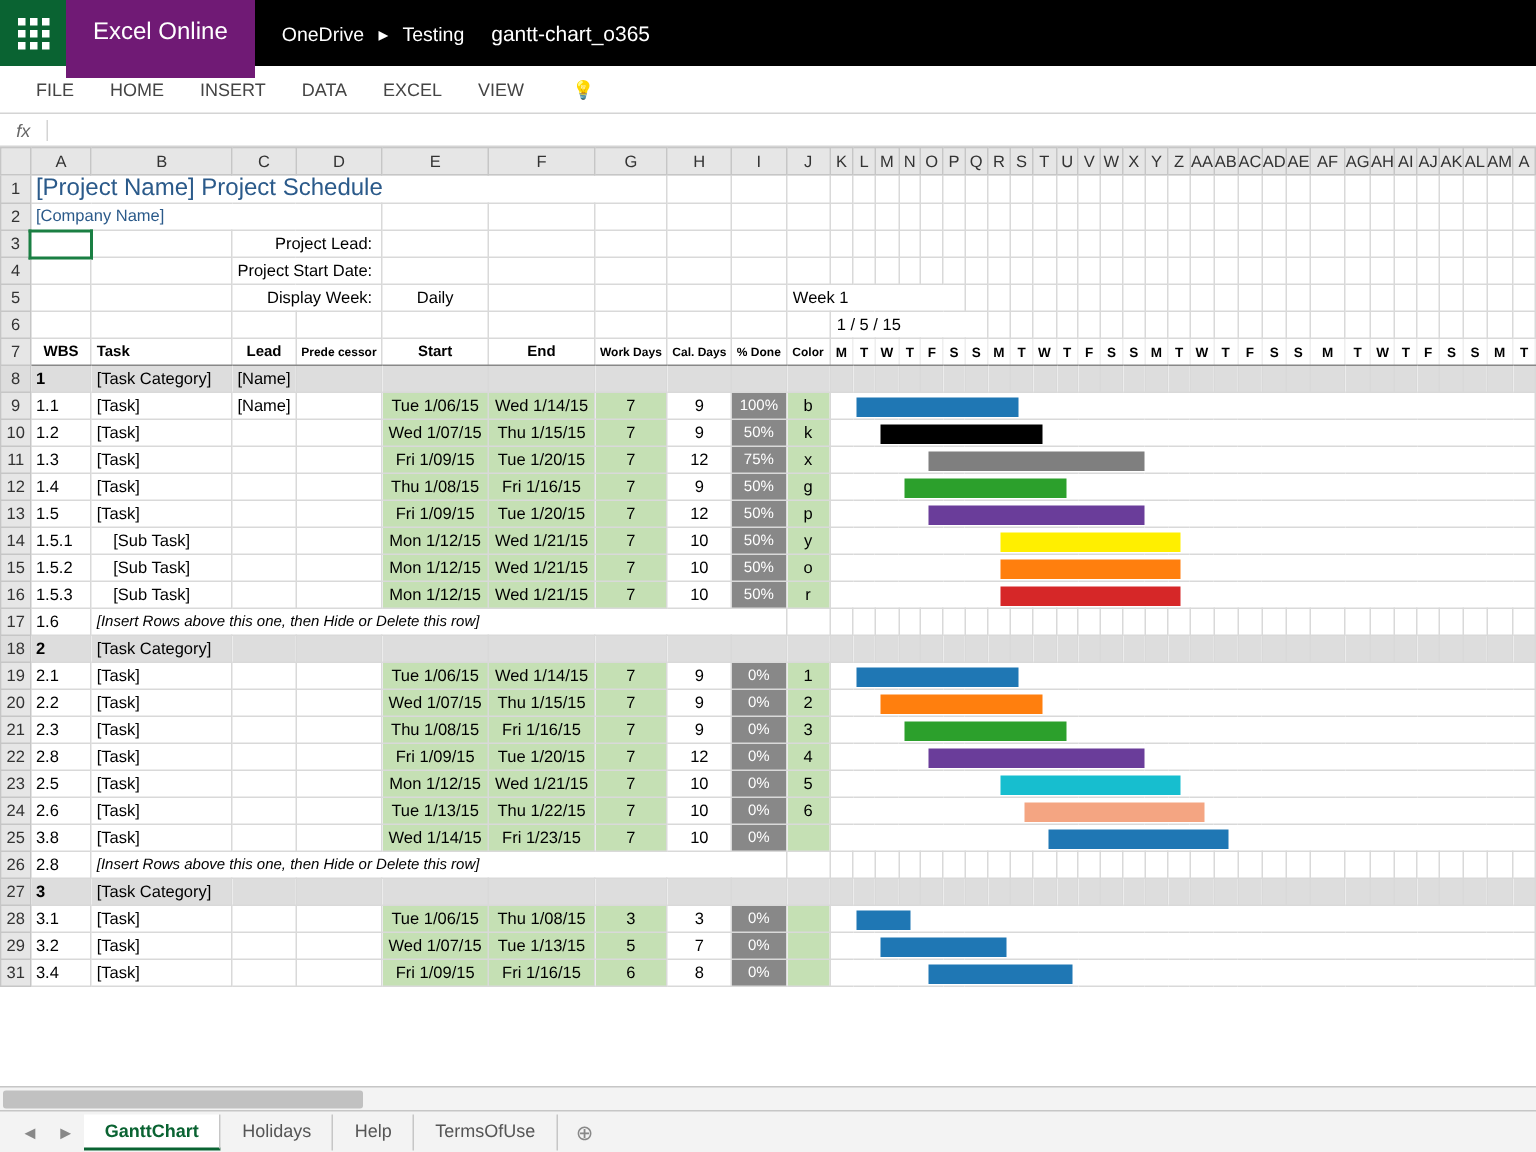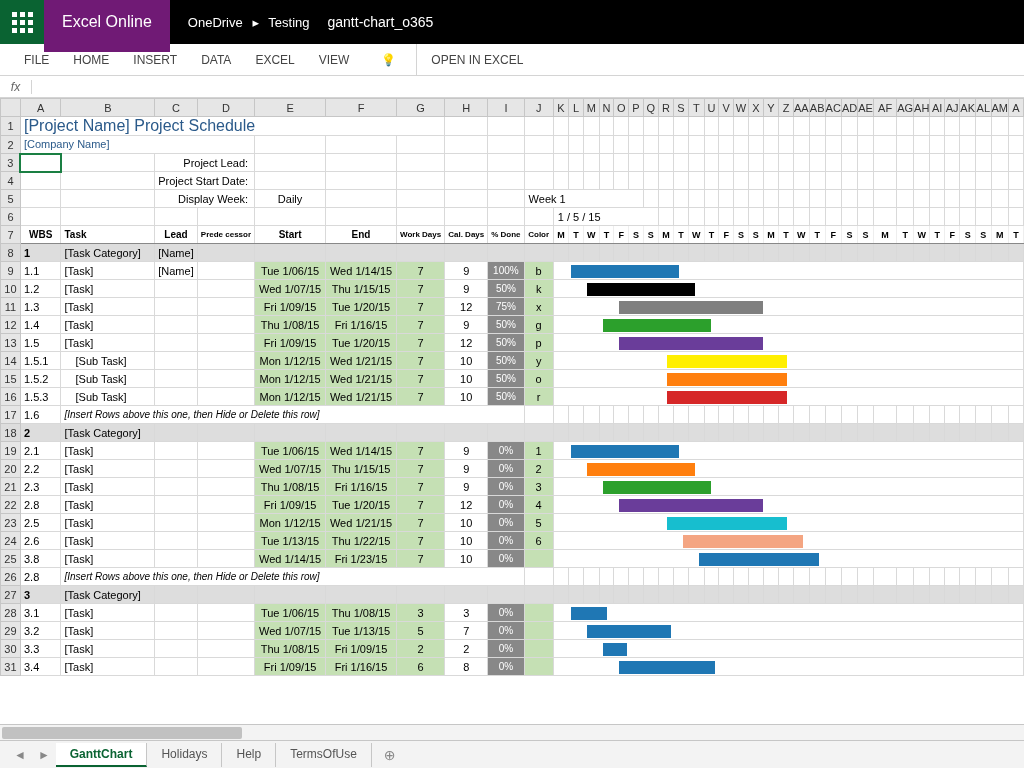--- a/index.html
+++ b/index.html
@@ -74,21 +74,20 @@
 <div class="menubar">
   <div class="mb">FILE</div>
   <div class="mb">HOME</div>
   <div class="mb">INSERT</div>
   <div class="mb">DATA</div>
   <div class="mb">EXCEL</div>
   <div class="mb">VIEW</div>
   <div class="mb">
     <span class="bulb">💡</span>
   </div>
-  <div class="openexcel">OPEN IN EXCEL</div>
 </div>
 
 <div class="fxbar">
   <div class="fx">fx</div>
 </div>
 
 <div class="sheet">
 <table id="grid">
       <tbody>
         <tr class="colhdr">
@@ -878,36 +877,20 @@
           <td class="cell greencell ctr" style="">Tue 1/13/15</td>
           <td class="cell greencell ctr" style="">5</td>
           <td class="cell ctr" style="">7</td>
           <td class="cell pctcell" style="">0%</td>
           <td class="cell greencell ctr" style=""></td>
           <td class="cell " colspan="30" style="padding:0;position:relative">
             <div class="bar" style="margin-left:33px;width:84px;background:#1f77b4"></div>
           </td>
         </tr>
         <tr class="">
-          <td class="rowhdr">30</td>
-          <td class="cell " style="">3.3</td>
-          <td class="cell " style="">[Task]</td>
-          <td class="cell " style=""></td>
-          <td class="cell " style=""></td>
-          <td class="cell greencell ctr" style="">Thu 1/08/15</td>
-          <td class="cell greencell ctr" style="">Fri 1/09/15</td>
-          <td class="cell greencell ctr" style="">2</td>
-          <td class="cell ctr" style="">2</td>
-          <td class="cell pctcell" style="">0%</td>
-          <td class="cell greencell ctr" style=""></td>
-          <td class="cell " colspan="30" style="padding:0;position:relative">
-            <div class="bar" style="margin-left:49px;width:24px;background:#1f77b4"></div>
-          </td>
-        </tr>
-        <tr class="">
           <td class="rowhdr">31</td>
           <td class="cell " style="">3.4</td>
           <td class="cell " style="">[Task]</td>
           <td class="cell " style=""></td>
           <td class="cell " style=""></td>
           <td class="cell greencell ctr" style="">Fri 1/09/15</td>
           <td class="cell greencell ctr" style="">Fri 1/16/15</td>
           <td class="cell greencell ctr" style="">6</td>
           <td class="cell ctr" style="">8</td>
           <td class="cell pctcell" style="">0%</td>

